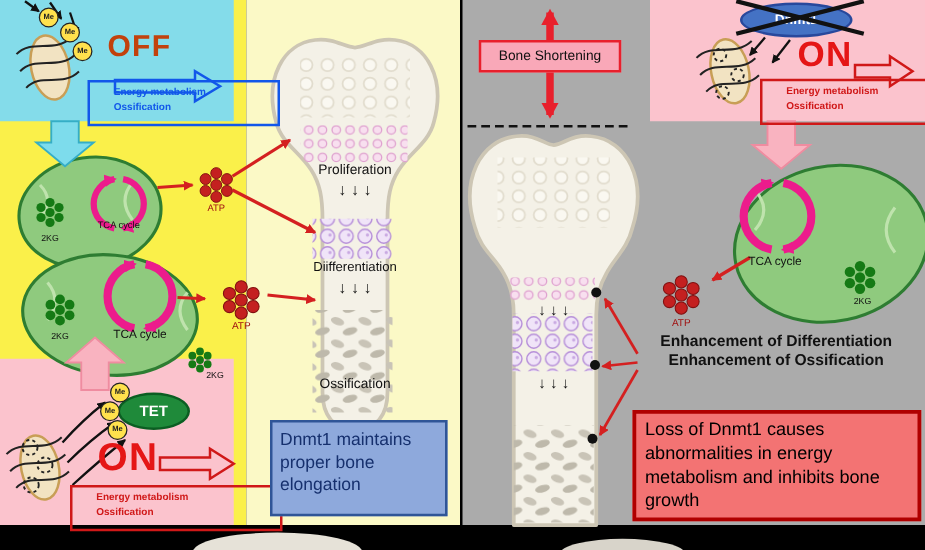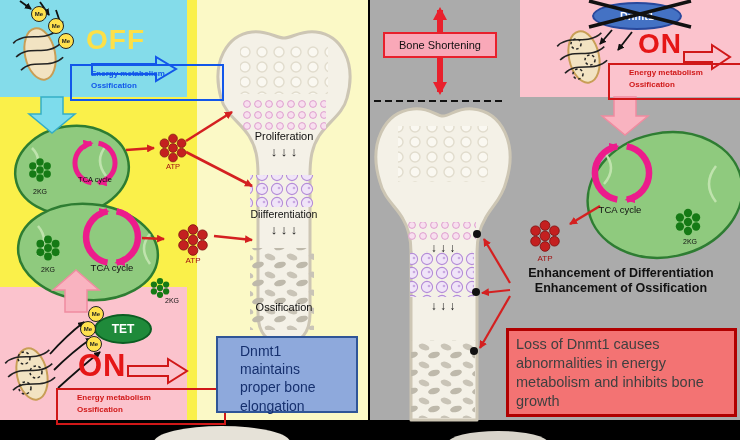--- a/index.html
+++ b/index.html
@@ -190,21 +190,21 @@
 
 <div class="me" style="left:31px;top:6px">
     <span>Me</span>
   </div>
 <div class="me" style="left:48px;top:18px">
     <span>Me</span>
   </div>
 <div class="me" style="left:58px;top:33px">
     <span>Me</span>
   </div>
-<div class="bigstate" style="left:86px;top:26px;font-size:28px;color:#fde047">OFF</div>
+<div class="bigstate" style="left:86px;top:26px;font-size:24px;color:#c2410c">OFF</div>
 <div class="pathbox" style="left:70px;top:64px;width:112px;height:29px;border-color:#1257ea;color:#1257ea">
   <div>Energy metabolism</div>
   <div>Ossification</div>
 </div>
 
 <div class="t c" style="left:95px;top:175px;font-size:7.5px">TCA cycle</div>
 <div class="t c" style="left:40px;top:188px;font-size:7px">2KG</div>
 <div class="t c" style="left:173px;top:162px;font-size:7.5px;color:#a01010">ATP</div>
 <div class="t c" style="left:112px;top:262px;font-size:9.5px">TCA cycle</div>
 <div class="t c" style="left:48px;top:266px;font-size:7px">2KG</div>
@@ -228,21 +228,21 @@
   <div>Energy metabolism</div>
   <div>Ossification</div>
 </div>
 
 <div class="t c" style="left:284px;top:130px;font-size:11px">Proliferation</div>
 <div class="t c" style="left:284px;top:144px;font-size:13px">↓ ↓ ↓</div>
 <div class="t c" style="left:284px;top:208px;font-size:10.5px">Diifferentiation</div>
 <div class="t c" style="left:284px;top:222px;font-size:13px">↓ ↓ ↓</div>
 <div class="t c" style="left:284px;top:301px;font-size:11px">Ossification</div>
 
-<div class="conc" style="left:216px;top:336px;width:142px;height:77px;background:#8ea9dc;border:2.5px solid #2f5597;color:#16306e;font-size:14px;line-height:1.3;padding:4px 22px">Dnmt1 maintains proper bone elongation</div>
+<div class="conc" style="left:216px;top:336px;width:142px;height:77px;background:#8ea9dc;border:2.5px solid #2f5597;color:#16306e;font-size:14px;line-height:1.3;padding:4px 6px">Dnmt1 maintains proper bone elongation</div>
 
 <div class="conc" style="left:383px;top:32px;width:114px;height:26px;background:#f9a8b8;border:2px solid #e8202c;color:#111;font-size:11px;display:flex;align-items:center;justify-content:center">Bone Shortening</div>
 
 <div class="oval" style="left:592px;top:2px;width:86px;height:24px;background:#4472c4;border:2px solid #28489c;font-size:11px">
     <span>Dnmt1</span>
   </div>
 <div class="bigstate" style="left:638px;top:30px;font-size:28px;color:#e51616">ON</div>
 <div class="pathbox" style="left:608px;top:63px;width:130px;height:29px;border-color:#d01818;color:#d01818">
   <div>Energy metabolism</div>
   <div>Ossification</div>
@@ -253,17 +253,17 @@
 <div class="t c" style="left:545px;top:254px;font-size:8px;color:#a01010">ATP</div>
 
 <div class="t c" style="left:443px;top:241px;font-size:12px">↓ ↓ ↓</div>
 <div class="t c" style="left:443px;top:299px;font-size:12px">↓ ↓ ↓</div>
 
 <div style="position:absolute;left:504px;top:266px;width:234px;text-align:center;z-index:5;font-weight:bold;color:#111;font-size:12.5px;line-height:15px">
   <div>Enhancement of Differentiation</div>
   <div>Enhancement of Ossification</div>
 </div>
 
-<div class="conc" style="left:506px;top:328px;width:231px;height:89px;background:#f37373;border:3px solid #b00000;color:#404040;font-size:14.5px;line-height:1.3;padding:4px 7px">Loss of Dnmt1 causes abnormalities in energy metabolism and inhibits bone growth</div>
+<div class="conc" style="left:506px;top:328px;width:231px;height:89px;background:#f37373;border:3px solid #b00000;color:#000000;font-size:14.5px;line-height:1.3;padding:4px 7px">Loss of Dnmt1 causes abnormalities in energy metabolism and inhibits bone growth</div>
 
 <svg class="top" width="740" height="440" viewBox="0 0 740 440">
   <path d="M589,1 L691,27 M691,1 L589,27" stroke="#111" stroke-width="3.5" fill="none"></path>
 </svg>
 
 </body></html>

